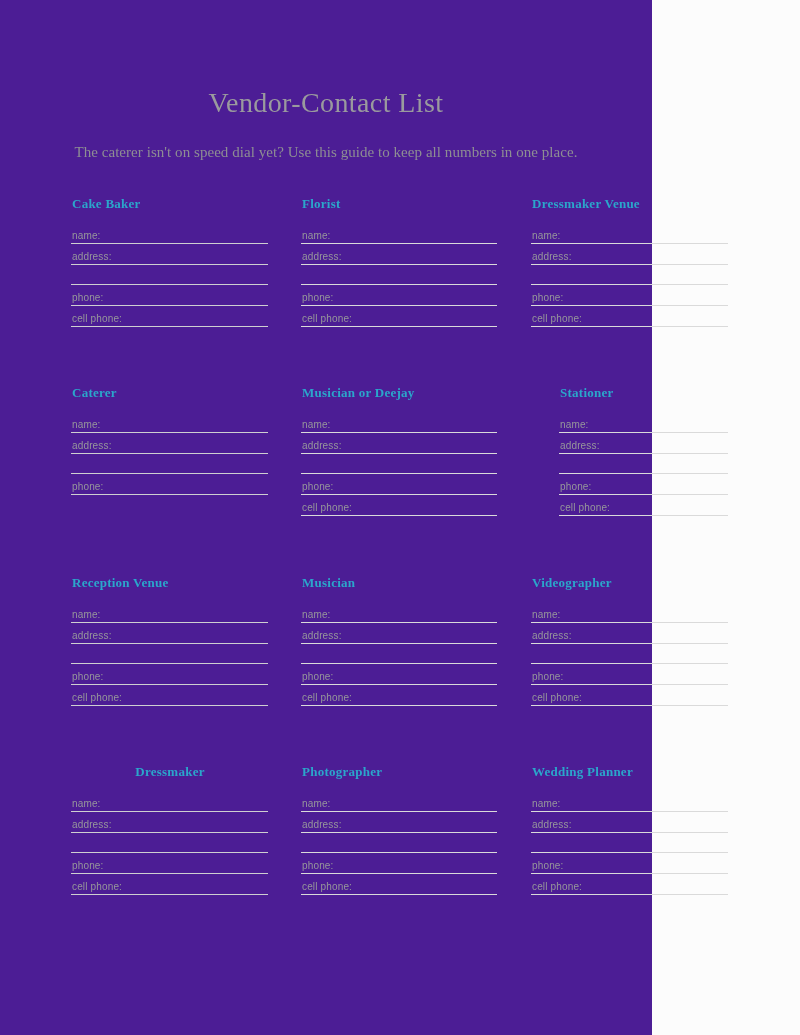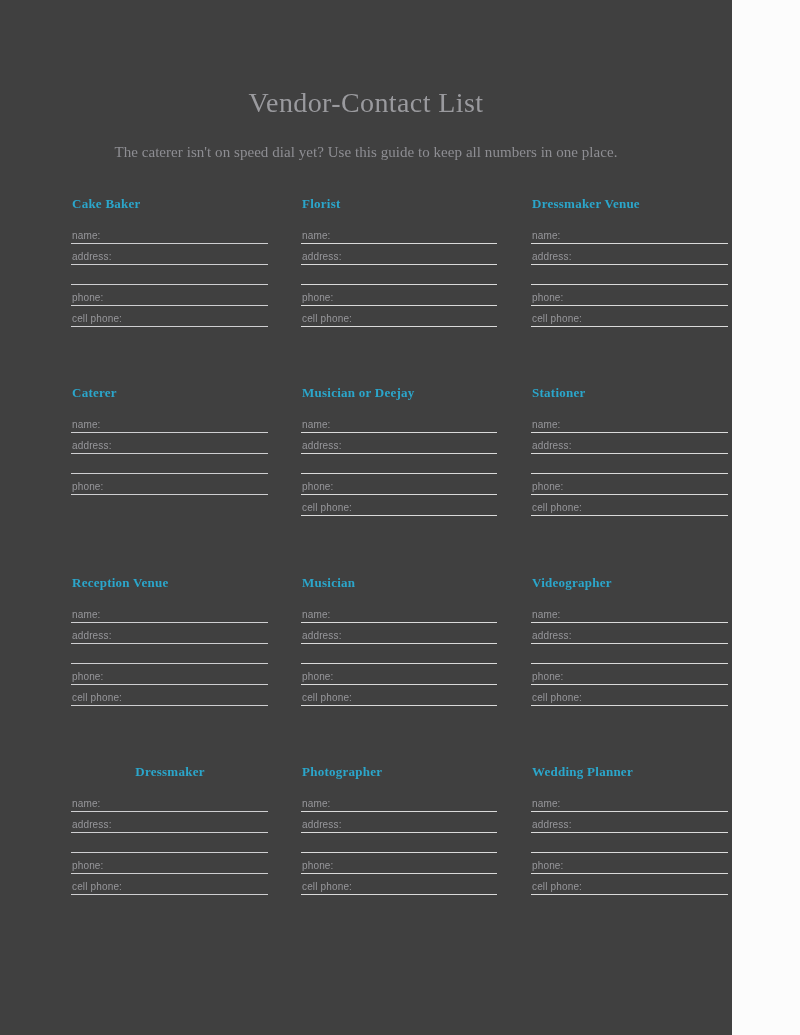--- a/index.html
+++ b/index.html
@@ -12,23 +12,23 @@
     width: 800px;
     height: 1035px;
     background: #fcfcfc;
     font-family: "Liberation Sans", sans-serif;
     -webkit-font-smoothing: antialiased;
     overflow: hidden;
   }
 
   .page {
     position: relative;
-    width: 732px;
+    width: 652px;
     height: 1035px;
-    background: #404040;
+    background: #4c1d95;
   }
 
   
   .header {
     padding-top: 86px;
     text-align: center;
   }
   .page-title {
     font-family: "Liberation Serif", serif;
     font-size: 28px;
@@ -61,21 +61,21 @@
   }
 
   .vendor-block { position: relative; }
 
   
   .vb-r1c1 { grid-column: 1; grid-row: 1; }
   .vb-r1c2 { grid-column: 3; grid-row: 1; }
   .vb-r1c3 { grid-column: 5; grid-row: 1; }
   .vb-r2c1 { grid-column: 1; grid-row: 3; }
   .vb-r2c2 { grid-column: 3; grid-row: 3; }
-  .vb-r2c3 { grid-column: 5; grid-row: 3; }
+  .vb-r2c3 { grid-column: 5; grid-row: 3; margin-left: 28px; }
   .vb-r3c1 { grid-column: 1; grid-row: 5; }
   .vb-r3c2 { grid-column: 3; grid-row: 5; }
   .vb-r3c3 { grid-column: 5; grid-row: 5; }
   .vb-r4c1 { grid-column: 1; grid-row: 7; text-align: center; }
   .vb-r4c2 { grid-column: 3; grid-row: 7; }
   .vb-r4c3 { grid-column: 5; grid-row: 7; }
 
   .vendor-title {
     font-family: "Liberation Serif", serif;
     font-size: 13px;

